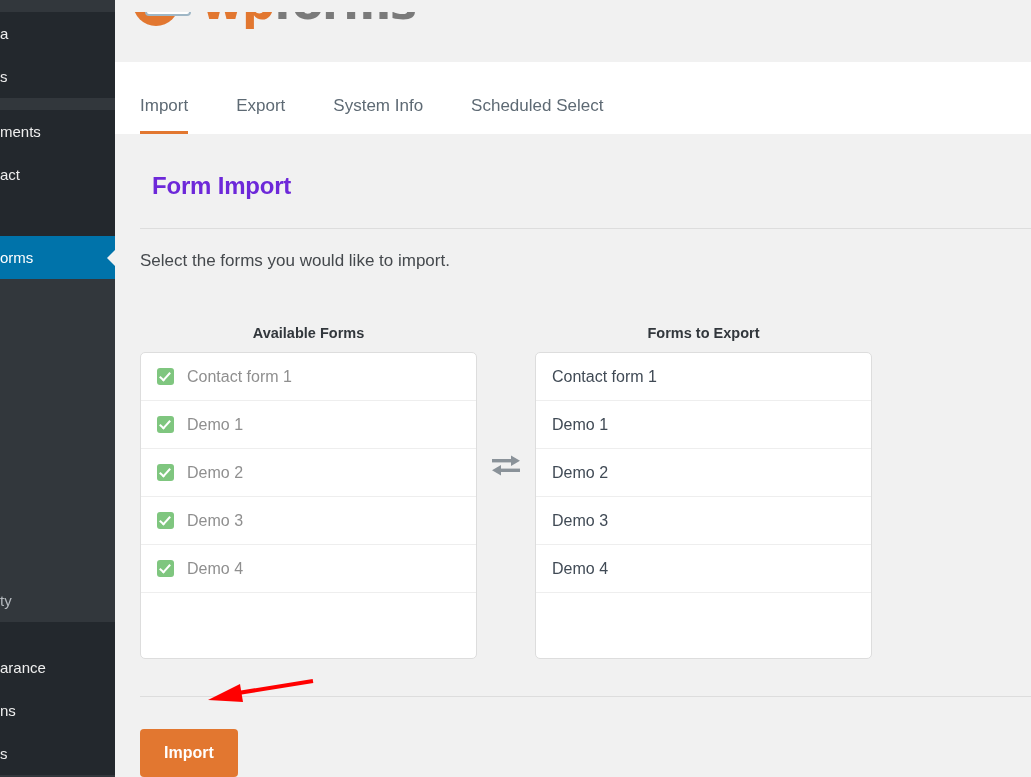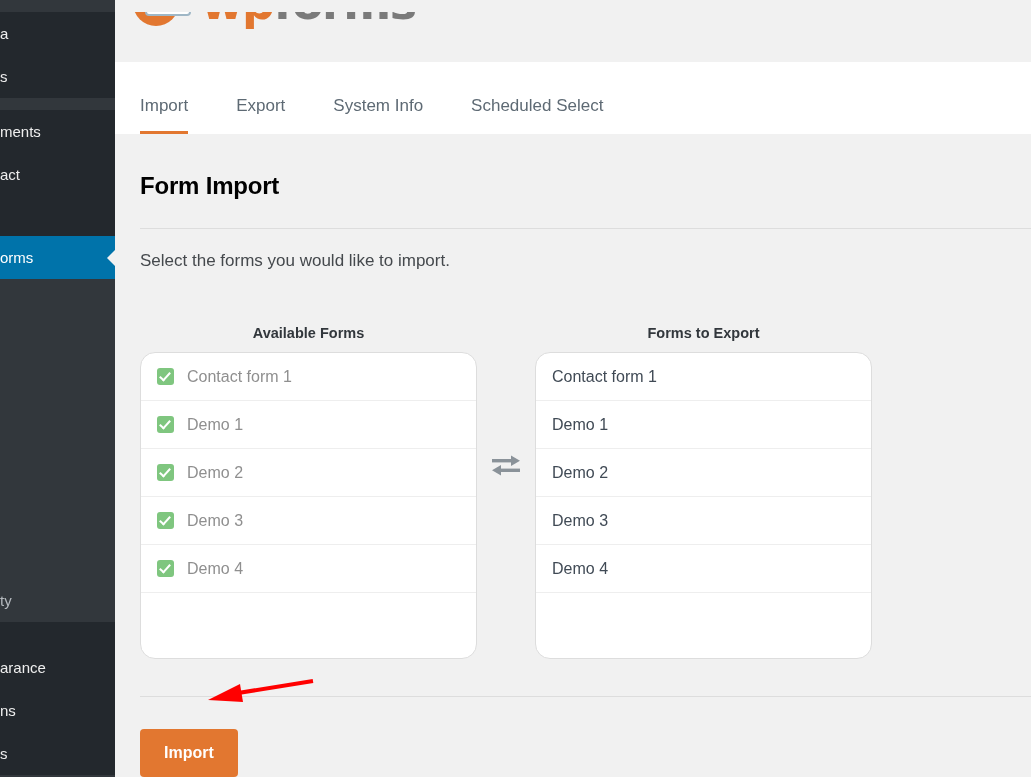--- a/index.html
+++ b/index.html
@@ -164,24 +164,24 @@
   #body {
     position: relative;
     background: #f1f1f1;
     padding: 0 0 0 25px;
     height: 655px;
     box-sizing: border-box;
   }
   #page-title {
     font-size: 24px;
     font-weight: 700;
-    color: #000000;
+    color: #6d28d9;
     letter-spacing: -0.2px;
     padding-top: 38px;
-    margin: 0 0 28px 0;
+    margin: 0 0 28px 12px;
   }
   .hr {
     height: 1px;
     background: #dddddd;
     margin-right: 0;
   }
   #lead {
     font-size: 17px;
     color: #45494d;
     padding-top: 22px;
@@ -198,21 +198,21 @@
   .panel-title {
     text-align: center;
     font-size: 14.5px;
     font-weight: 700;
     color: #32373c;
     margin-bottom: 11px;
   }
   .listbox {
     background: #ffffff;
     border: 1px solid #dddddd;
-    border-radius: 15px;
+    border-radius: 5px;
     height: 307px;
     box-sizing: border-box;
     overflow: hidden;
   }
   .listrow {
     height: 48px;
     display: flex;
     align-items: center;
     padding: 0 16px;
     border-bottom: 1px solid #eeeeee;

